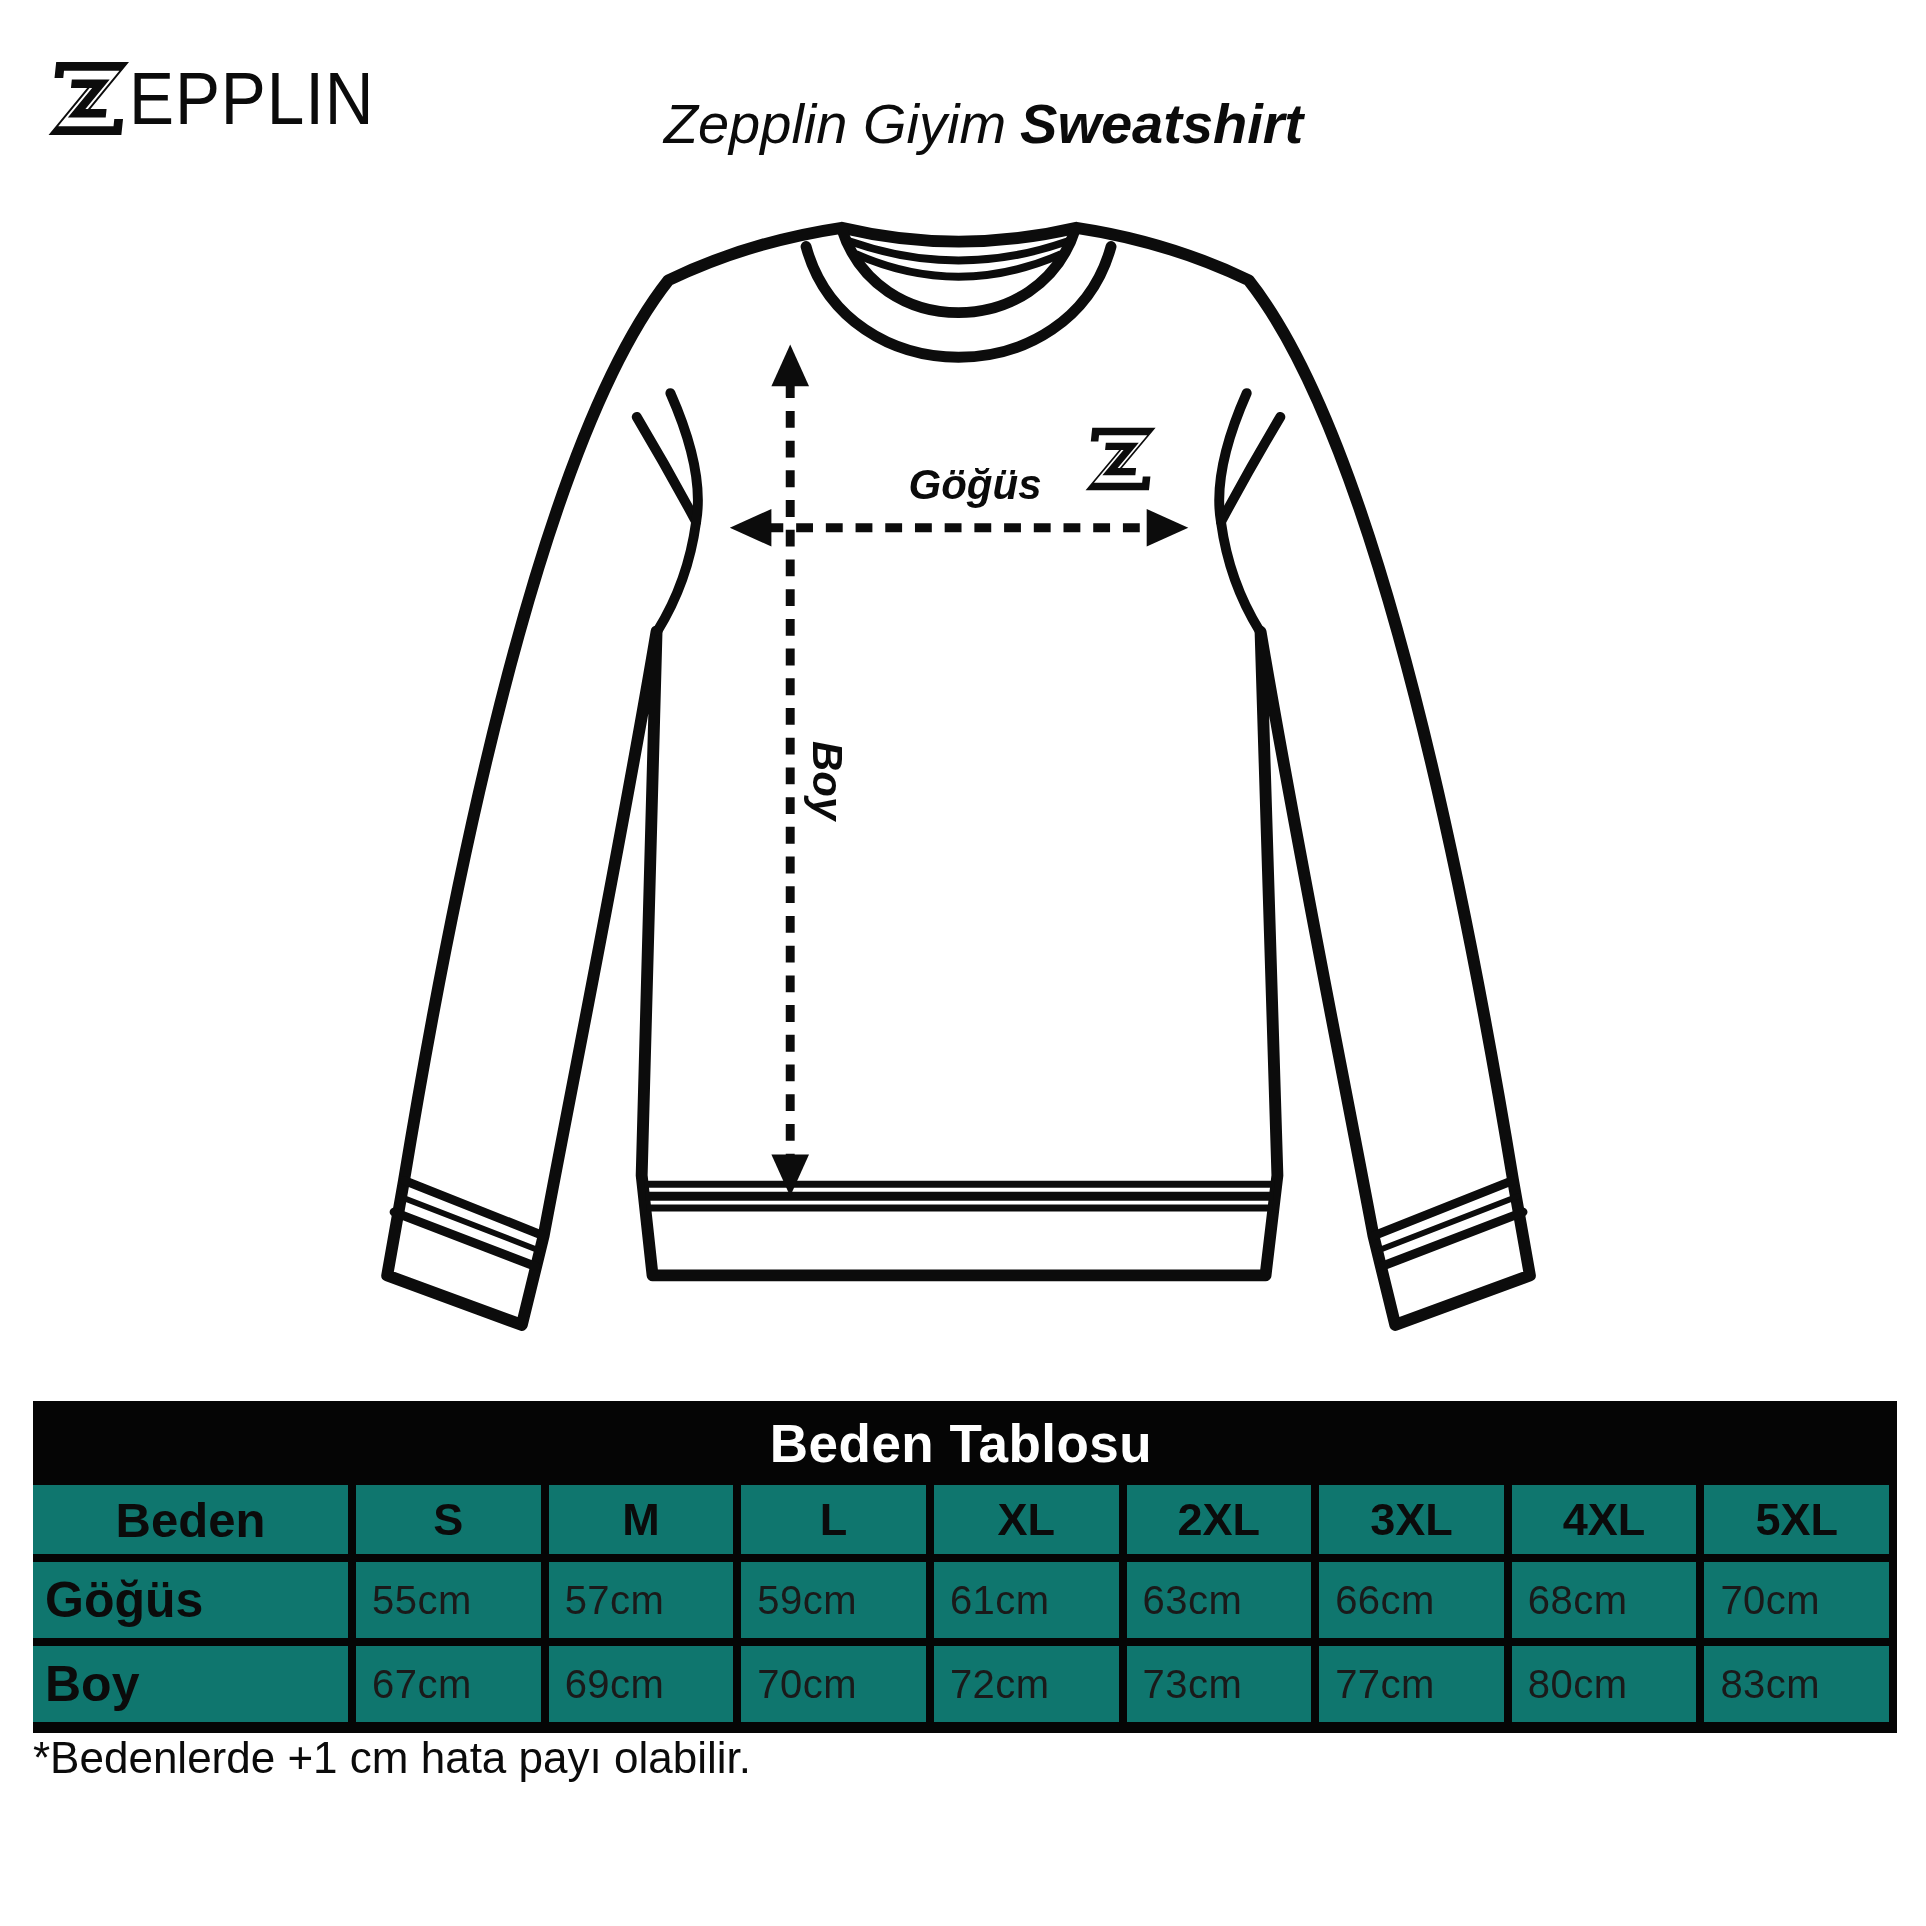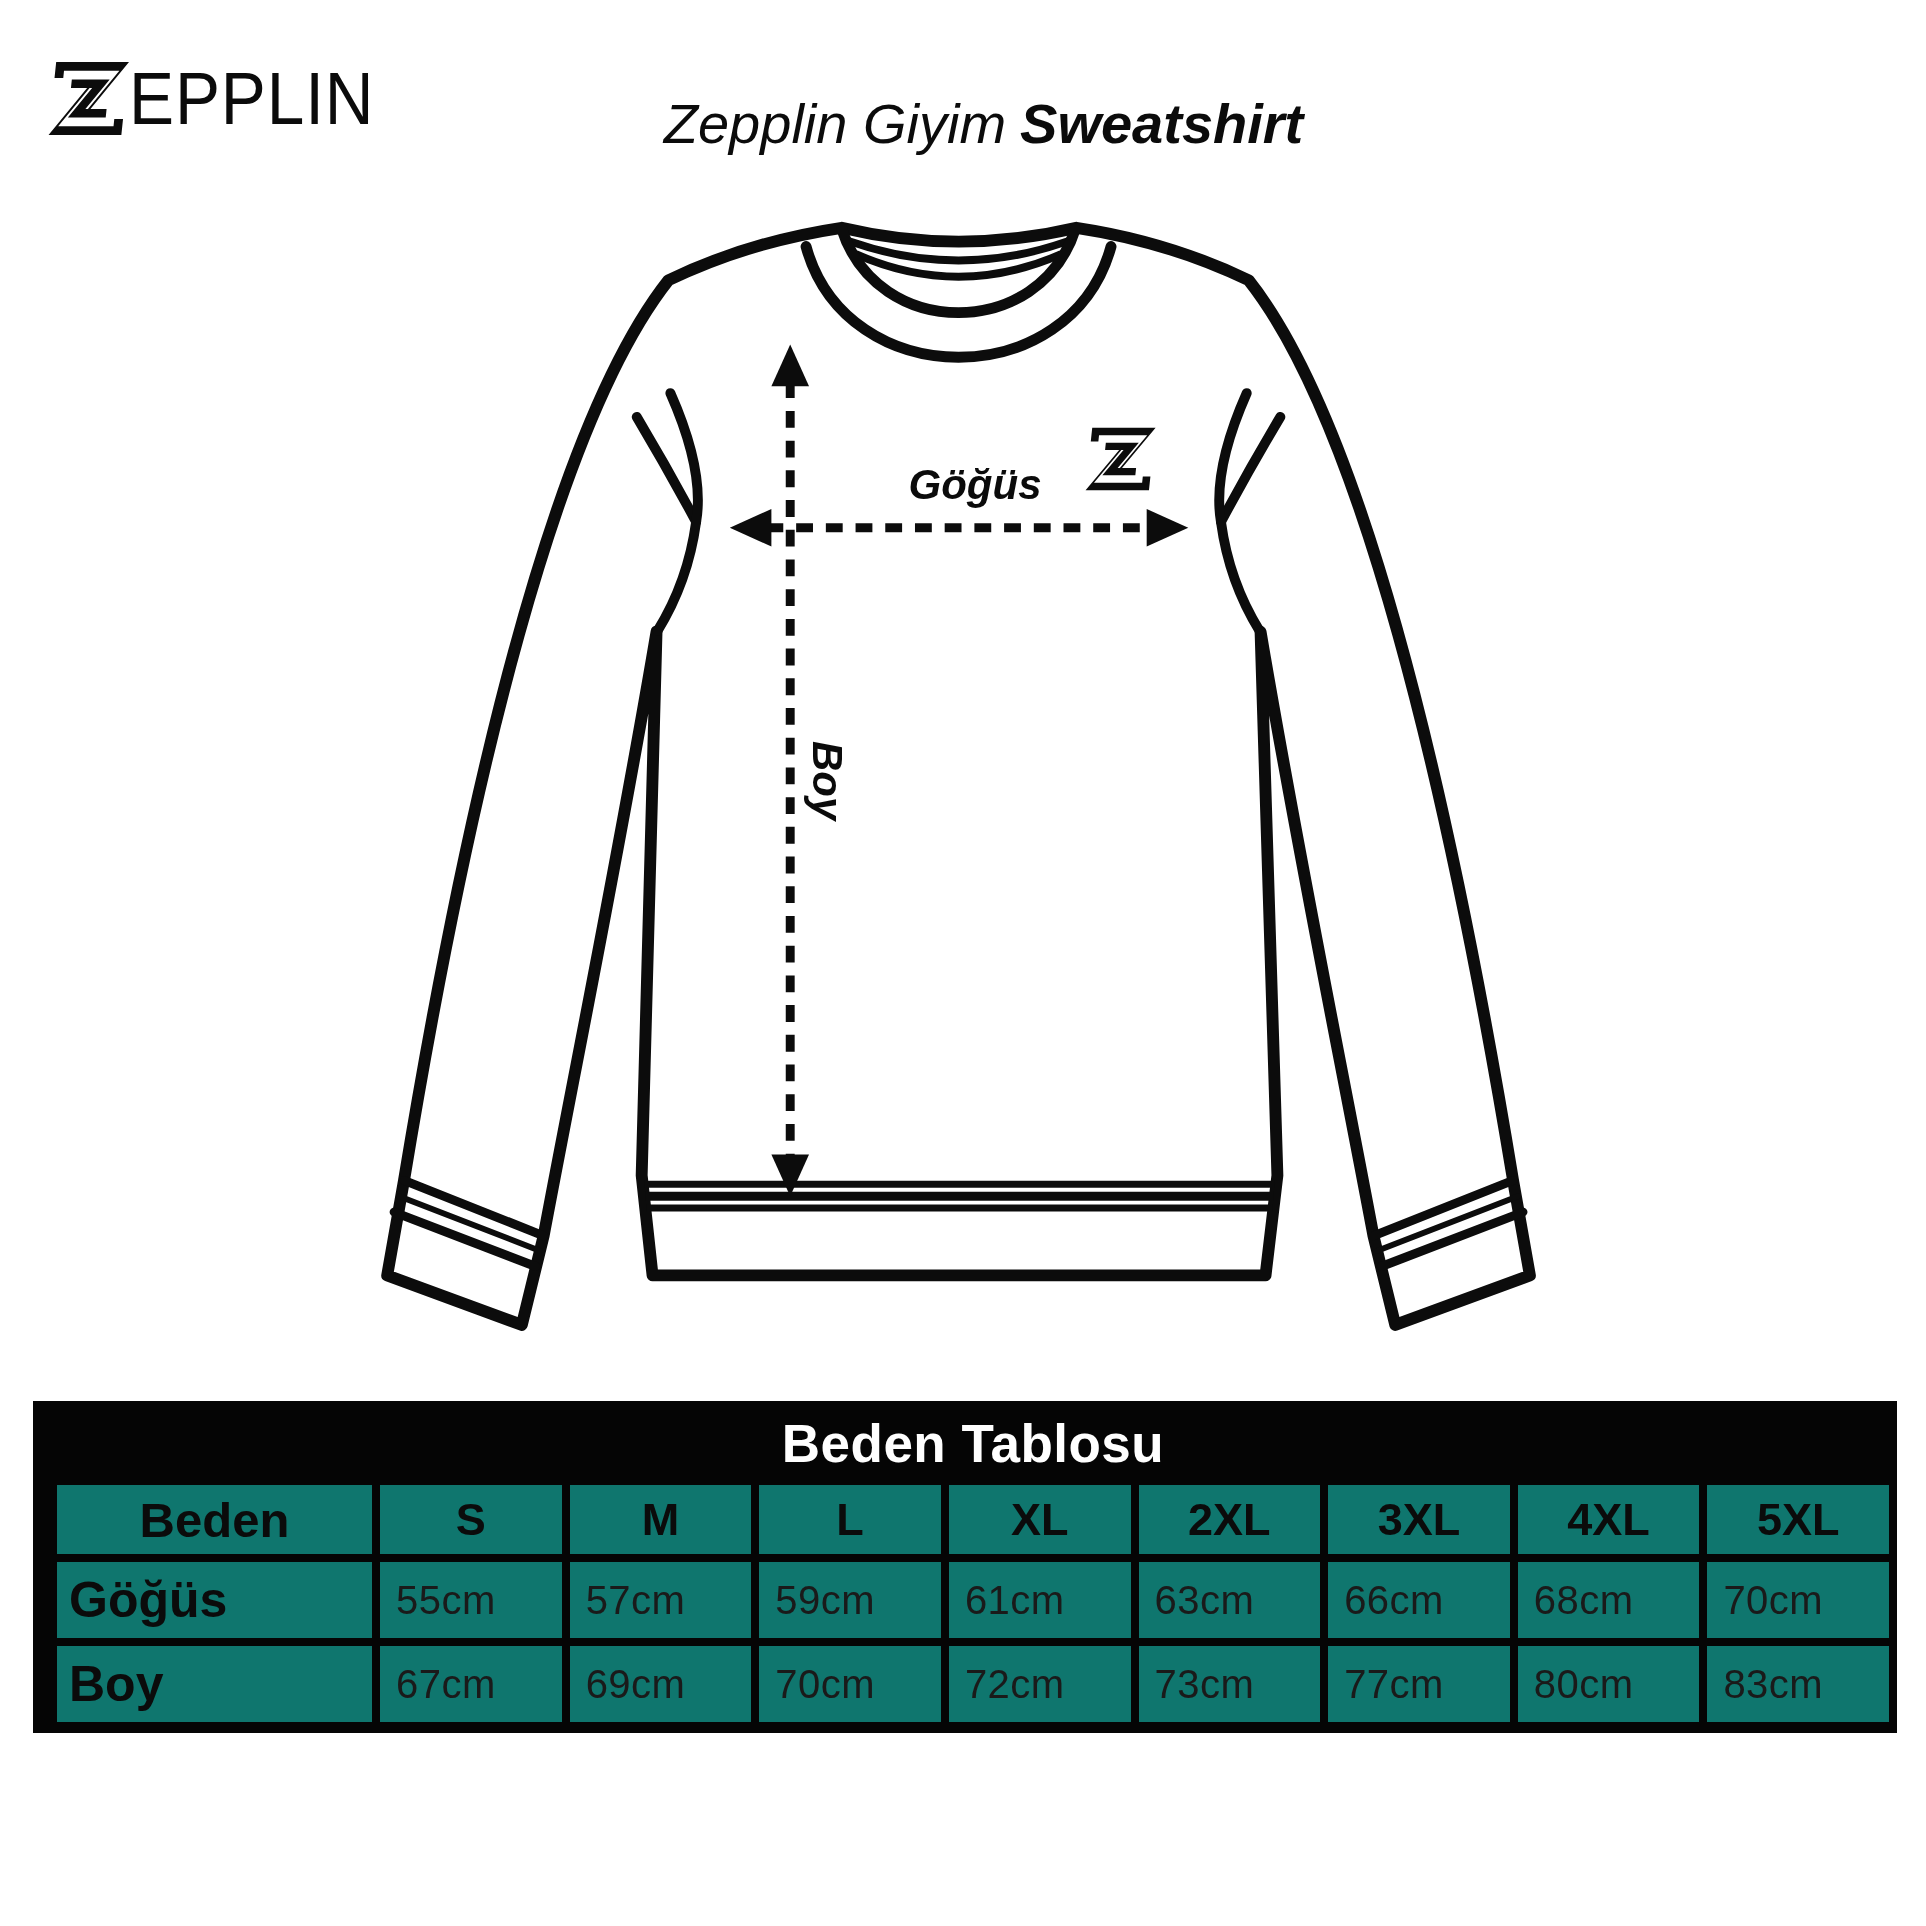--- a/index.html
+++ b/index.html
@@ -26,21 +26,21 @@
     position:absolute;left:871px;top:461px;width:208px;text-align:center;
     font-style:italic;font-weight:600;font-size:42px;
   }
   .label-length{
     position:absolute;left:851px;top:741px;font-style:italic;font-weight:600;
     font-size:42px;transform:rotate(90deg);transform-origin:left top;white-space:nowrap;
   }
   
   .size-table{
     position:absolute;left:33px;top:1401px;width:1864px;
-    background:#050505;box-sizing:border-box;padding:0 8px 11px 24px;
+    background:#050505;box-sizing:border-box;padding:0 8px 11px 0;
   }
   .tbl-title{
     height:84px;display:flex;align-items:center;justify-content:center;
     color:#ffffff;font-weight:700;font-size:53px;letter-spacing:0.5px;
   }
   .tbl-grid{
     display:grid;grid-template-columns:315px repeat(8,1fr);
     grid-template-rows:69px 76px 76px;gap:8px;
   }
   .cell{background:#0f766e;display:flex;align-items:center;overflow:hidden;}
@@ -168,15 +168,16 @@
       <div class="cell val">69cm</div>
       <div class="cell val">70cm</div>
       <div class="cell val">72cm</div>
       <div class="cell val">73cm</div>
       <div class="cell val">77cm</div>
       <div class="cell val">80cm</div>
       <div class="cell val">83cm</div>
     </div>
   </div>
 
+  <div class="note">*Bedenlerde +1 cm hata payı olabilir.</div>
 
 </div>
 
 
 </body></html>

